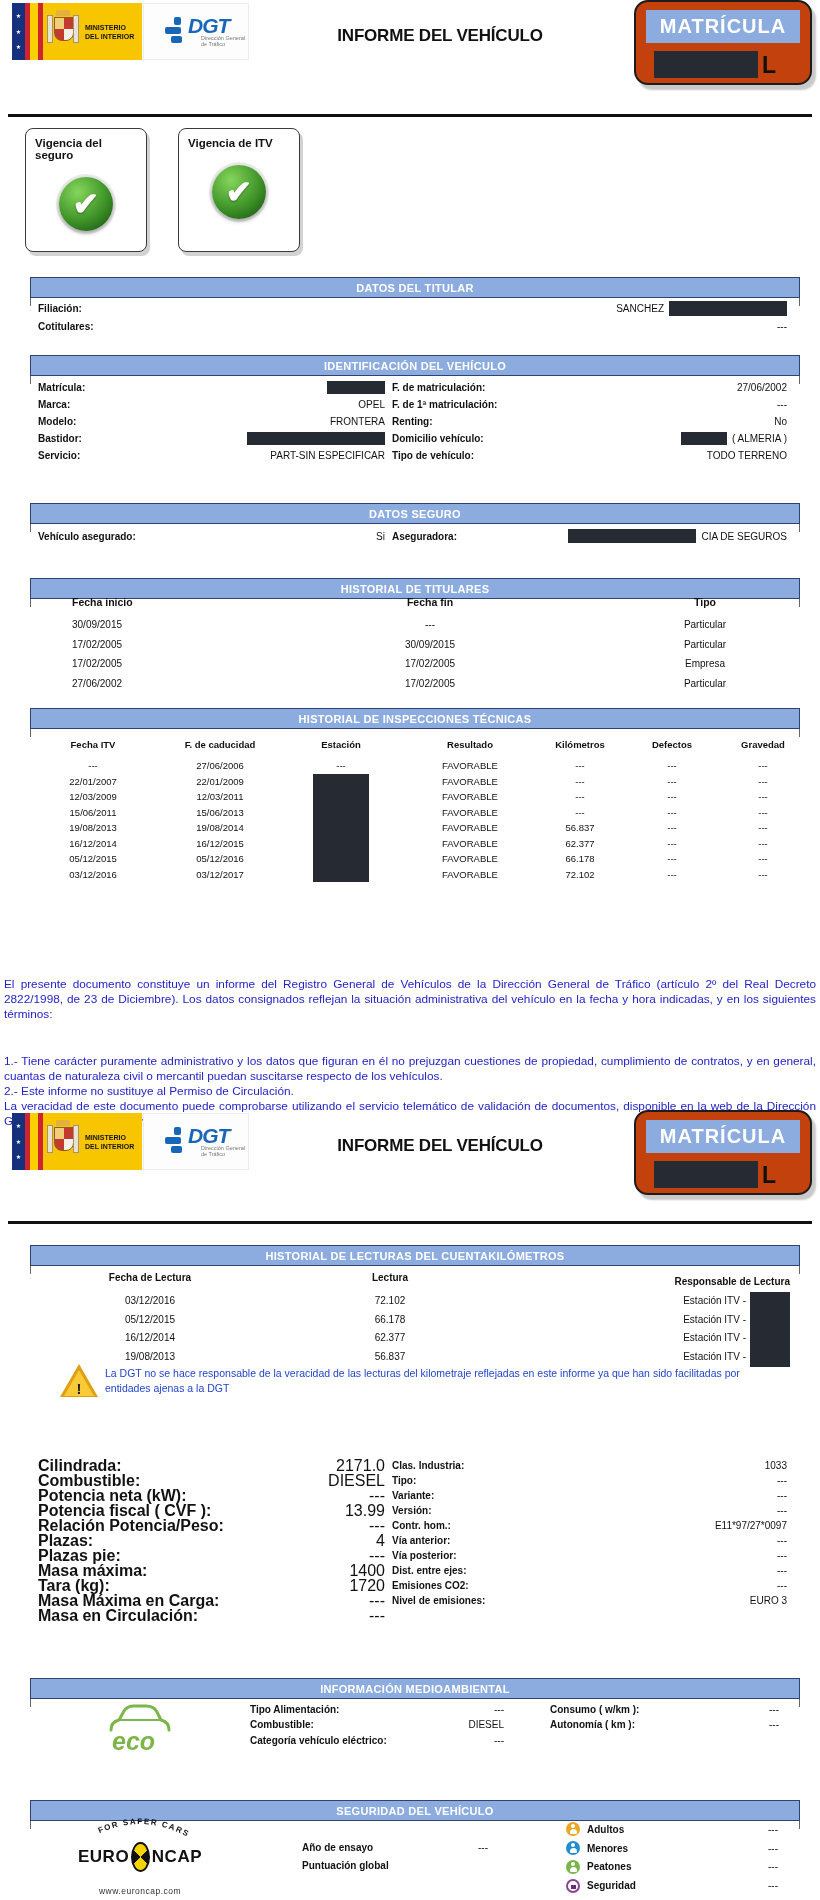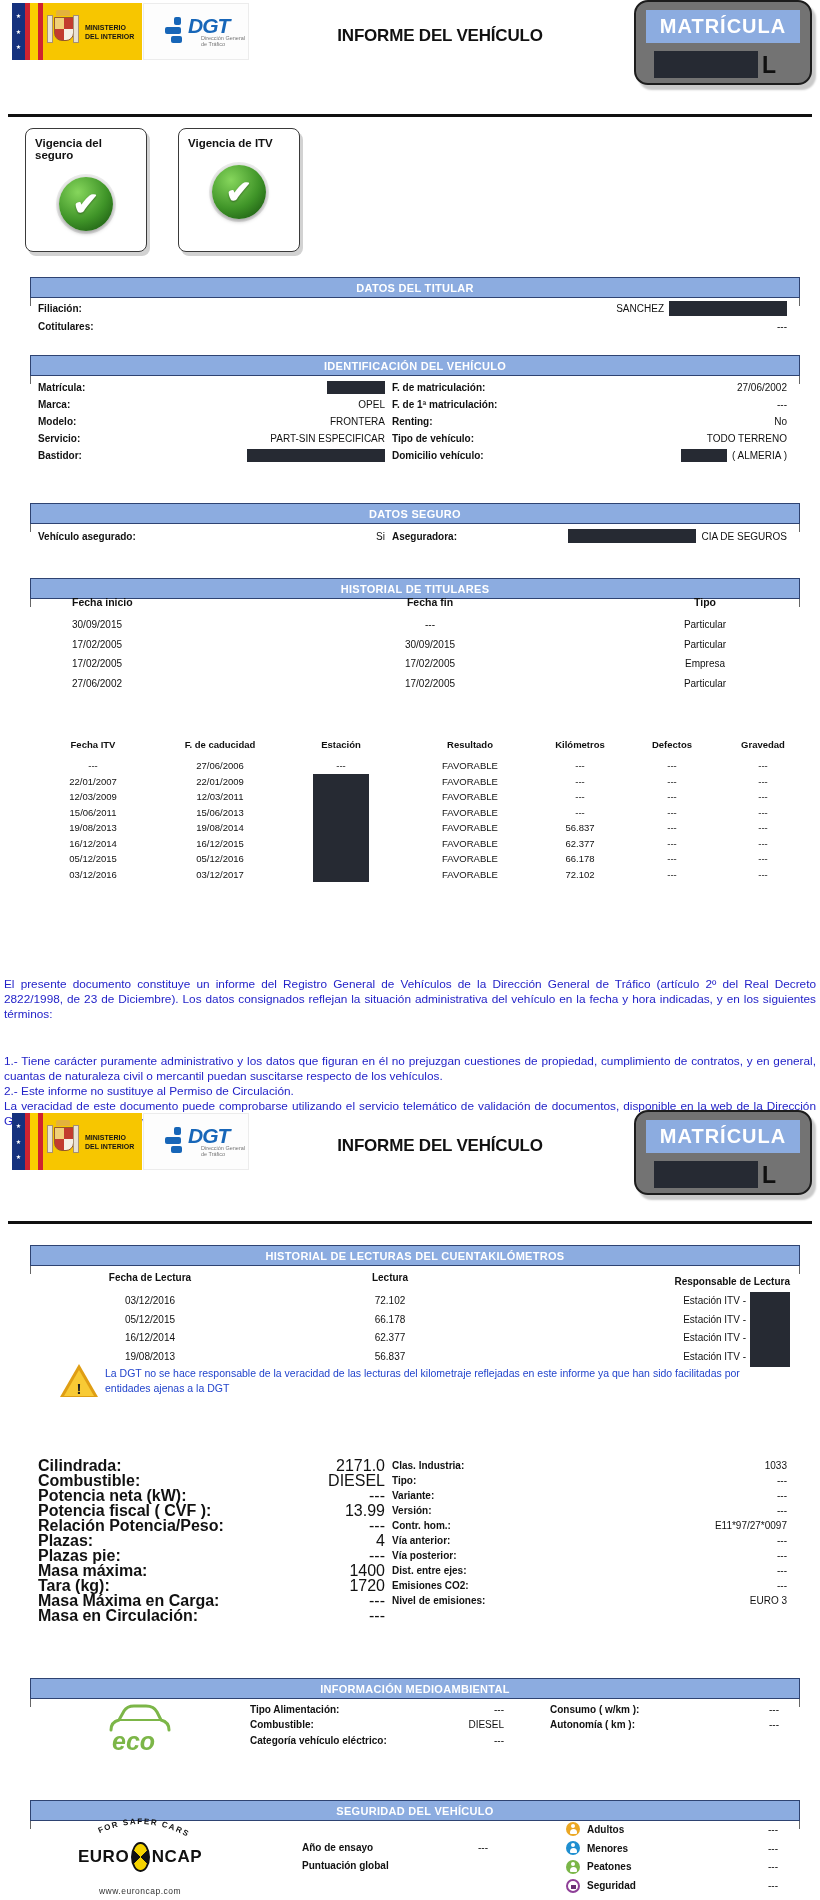--- a/index.html
+++ b/index.html
@@ -18,21 +18,21 @@
   .shield{position:absolute;left:11px;top:14px;width:18px;height:22px;border:1px solid #96582a;border-radius:0 0 8px 8px;
           background:conic-gradient(#c23b2e 0 25%,#f5f0e4 0 50%,#c23b2e 0 75%,#f0cf7a 0)}
   .pillar{position:absolute;top:12px;width:4px;height:26px;background:#e8e2d4;border:1px solid #a89070}
   .p1{left:4px}.p2{right:4px}
   .mtext{flex:1;display:flex;flex-direction:column;justify-content:center;font-size:7px;font-weight:bold;line-height:9px;color:#141414;padding-left:2px}
   .dgtlogo{position:absolute;left:143px;top:3px;width:106px;height:57px;background:#fdfdfd;border:1px solid #ececec;
            box-sizing:border-box;display:flex;align-items:center;padding-left:20px}
   .dgt-name{font-size:21px;font-weight:bold;font-style:italic;color:#1766b8;line-height:19px;letter-spacing:-1px}
   .dgt-sub{font-size:5.5px;color:#777;line-height:6.5px;margin-left:13px}
   .doc-title{position:absolute;left:270px;top:26px;width:340px;text-align:center;font-size:17px;font-weight:600;letter-spacing:-.2px}
-  .plate{position:absolute;left:634px;top:0;width:178px;height:85px;background:#737373;border:2px solid #1c1c1c;
+  .plate{position:absolute;left:634px;top:0;width:178px;height:85px;background:#c2410c;border:2px solid #1c1c1c;
          border-radius:14px;box-shadow:4px 5px 2px #c9c9c9;box-sizing:border-box}
   .plate-band{margin:8px 10px 0;height:33px;background:#8cace0;color:#fff;font-size:20px;font-weight:bold;
               letter-spacing:1px;display:flex;align-items:center;justify-content:center}
   .plate-row{margin-top:8px;padding-left:18px;display:flex;align-items:center}
   .plate-suffix{font-size:23px;font-weight:bold;margin-left:4px;line-height:26px}
 
   .hrule{position:absolute;left:8px;width:804px;height:3px;background:#101010}
 
   
   .badge{position:absolute;top:128px;width:122px;height:124px;background:#fff;border:1.5px solid #3a3a3a;
@@ -233,41 +233,41 @@
         <span class="kl">Modelo:</span>
         <span>FRONTERA</span>
       </div>
       <div class="half-r">
         <span class="kl">Renting:</span>
         <span>No</span>
       </div>
     </div>
     <div class="duo h17">
       <div class="half-l">
-        <span class="kl">Servicio:</span>
-        <span>PART-SIN ESPECIFICAR</span>
-      </div>
-      <div class="half-r">
-        <span class="kl">Tipo de vehículo:</span>
-        <span>TODO TERRENO</span>
-      </div>
-    </div>
-    <div class="duo h17">
-      <div class="half-l">
         <span class="kl">Bastidor:</span>
         <span class="rd" style="width:138px;height:13px"></span>
       </div>
       <div class="half-r">
         <span class="kl">Domicilio vehículo:</span>
         <span class="val">
           <span class="rd" style="width:46px;height:13px"></span>
           <span>( ALMERIA )</span>
         </span>
       </div>
     </div>
+    <div class="duo h17">
+      <div class="half-l">
+        <span class="kl">Servicio:</span>
+        <span>PART-SIN ESPECIFICAR</span>
+      </div>
+      <div class="half-r">
+        <span class="kl">Tipo de vehículo:</span>
+        <span>TODO TERRENO</span>
+      </div>
+    </div>
   </div>
 
   <div class="bar" style="top:503px">
     <span>DATOS SEGURO</span>
       <div class="tails"></div>
   </div>
   <div class="rowset" style="top:527px">
     <div class="duo h18">
       <div class="half-l">
         <span class="kl">Vehículo asegurado:</span>
@@ -308,20 +308,24 @@
       <div class="c2">17/02/2005</div>
       <div class="c3">Empresa</div>
     </div>
     <div class="grid3 trow195">
       <div class="c1">27/06/2002</div>
       <div class="c2">17/02/2005</div>
       <div class="c3">Particular</div>
     </div>
   </div>
 
+  <div class="bar" style="top:708px">
+    <span>HISTORIAL DE INSPECCIONES TÉCNICAS</span>
+      <div class="tails"></div>
+  </div>
   <div class="rowset grid7 thead" style="top:739px;height:16px">
     <div>Fecha ITV</div>
     <div>F. de caducidad</div>
     <div>Estación</div>
     <div>Resultado</div>
     <div>Kilómetros</div>
     <div>Defectos</div>
     <div>Gravedad</div>
   </div>
   <div class="rowset" style="top:758px">

